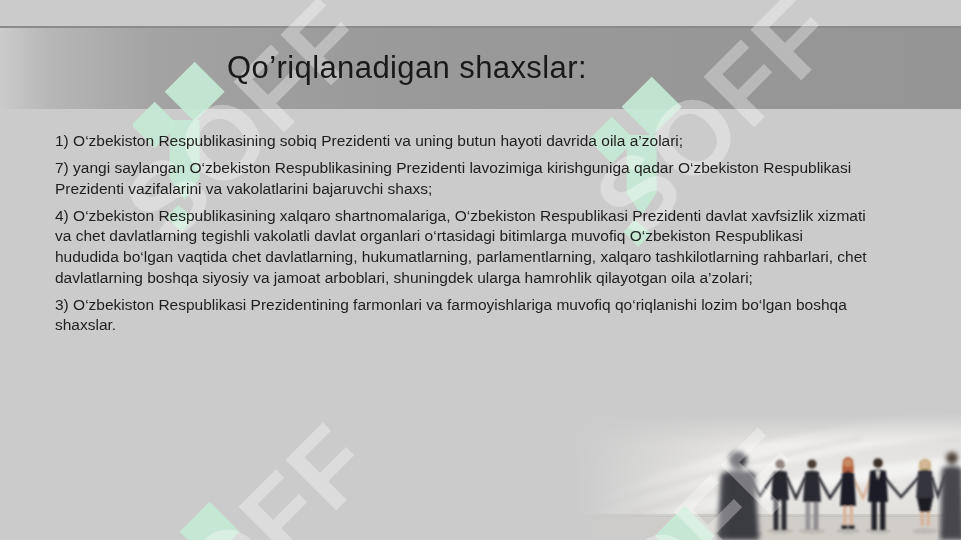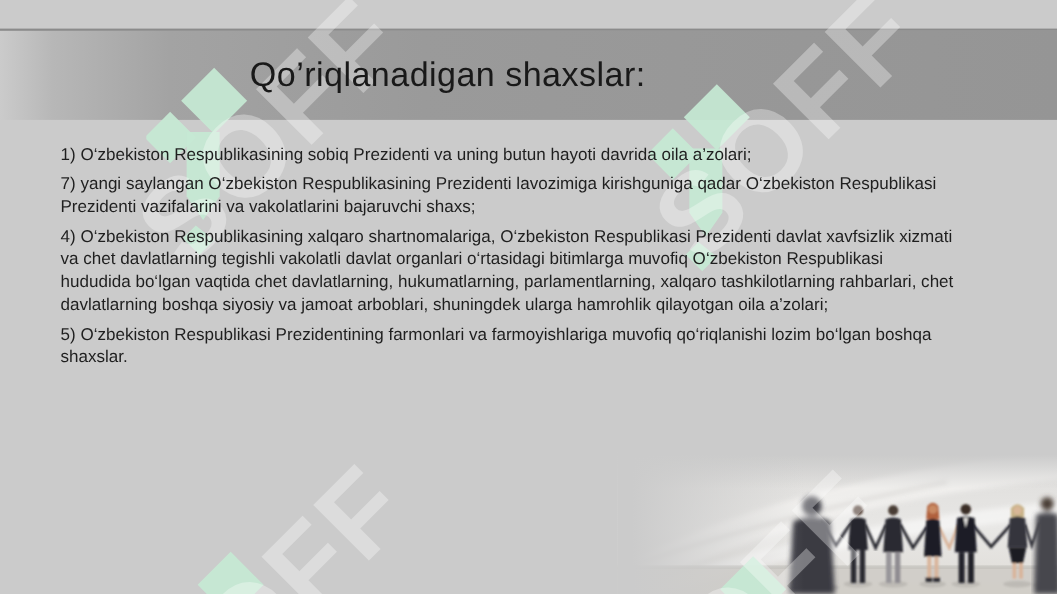--- a/index.html
+++ b/index.html
@@ -191,16 +191,16 @@
     <div class="photo-fade-top"></div>
     <div class="photo-fade-left"></div>
   </div>
 
   <h1 class="title">Qo’riqlanadigan shaxslar:</h1>
 
   <div class="content">
     <p>1) O‘zbekiston Respublikasining sobiq Prezidenti va uning butun hayoti davrida oila a’zolari;</p>
     <p>7) yangi saylangan O‘zbekiston Respublikasining Prezidenti lavozimiga kirishguniga qadar O‘zbekiston Respublikasi Prezidenti vazifalarini va vakolatlarini bajaruvchi shaxs;</p>
     <p>4) O‘zbekiston Respublikasining xalqaro shartnomalariga, O‘zbekiston Respublikasi Prezidenti davlat xavfsizlik xizmati va chet davlatlarning tegishli vakolatli davlat organlari o‘rtasidagi bitimlarga muvofiq O‘zbekiston Respublikasi hududida bo‘lgan vaqtida chet davlatlarning, hukumatlarning, parlamentlarning, xalqaro tashkilotlarning rahbarlari, chet davlatlarning boshqa siyosiy va jamoat arboblari, shuningdek ularga hamrohlik qilayotgan oila a’zolari;</p>
-    <p>5) O‘zbekiston Respublikasi Prezidentining farmonlari va farmoyishlariga muvofiq qo‘riqlanishi lozim bo‘lgan boshqa shaxslar.</p>
+    <p>3) O‘zbekiston Respublikasi Prezidentining farmonlari va farmoyishlariga muvofiq qo‘riqlanishi lozim bo‘lgan boshqa shaxslar.</p>
   </div>
 
 </div>
 
 </body></html>

